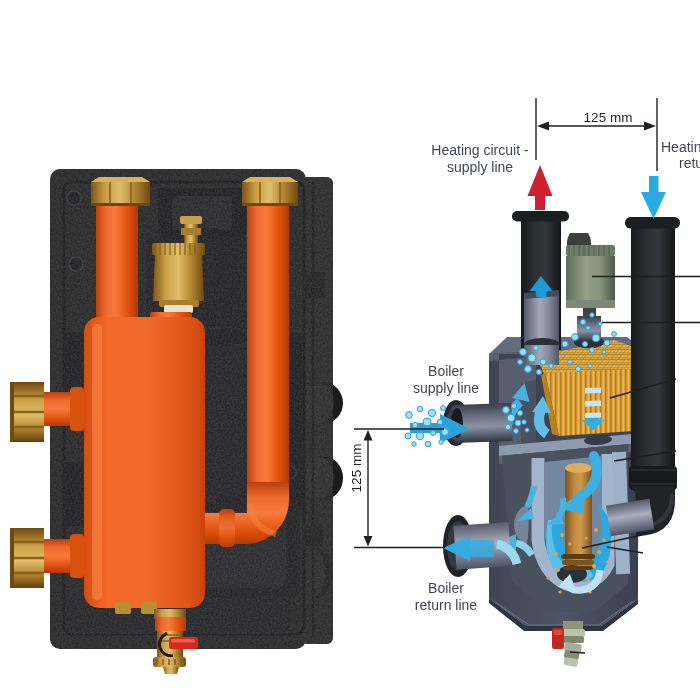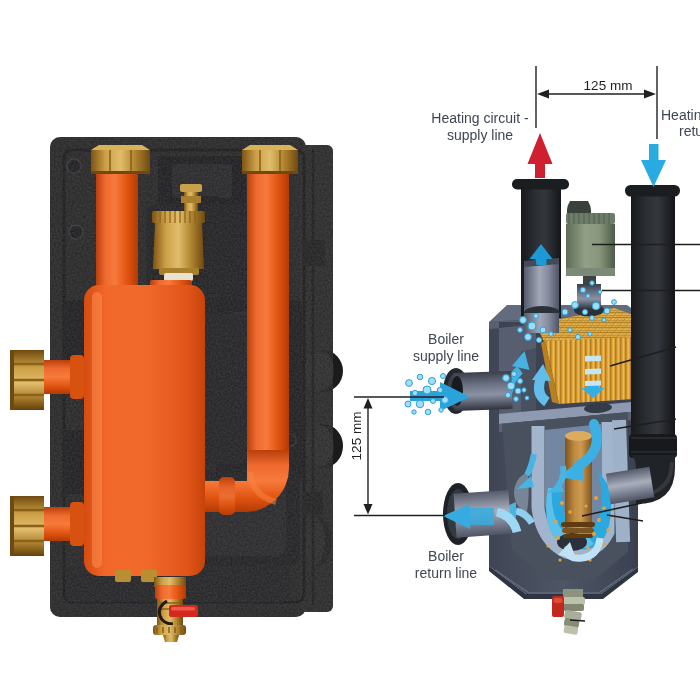--- a/index.html
+++ b/index.html
@@ -1,16 +1,16 @@
 <!DOCTYPE html>
 <html><head>
 <meta charset="utf-8">
 <style>
 html,body{margin:0;padding:0;background:#fff;}
-#stage{width:700px;height:669px;position:relative;overflow:hidden;font-family:"Liberation Sans",sans-serif;}
+#stage{width:700px;height:669px;position:relative;overflow:hidden;font-family:"Liberation Sans",sans-serif;margin-top:32px;}
 svg{display:block;filter:blur(0.45px);}
 </style>
 </head>
 <body>
 <div id="stage">
 <svg width="700" height="700" viewBox="0 0 700 700" xmlns="http://www.w3.org/2000/svg">
 <defs>
 
 <linearGradient id="gPipeO" x1="0" y1="0" x2="1" y2="0">
   <stop offset="0" stop-color="#b93f0b"></stop>

